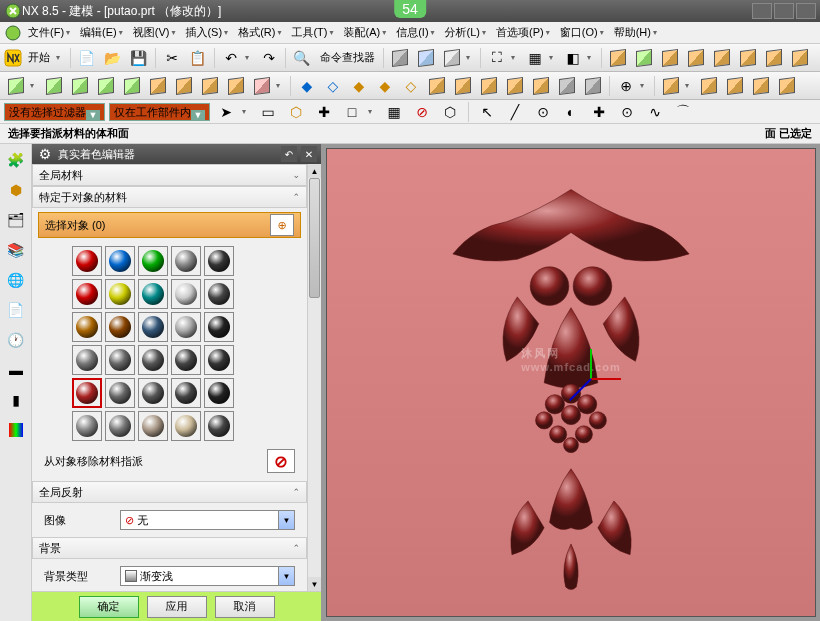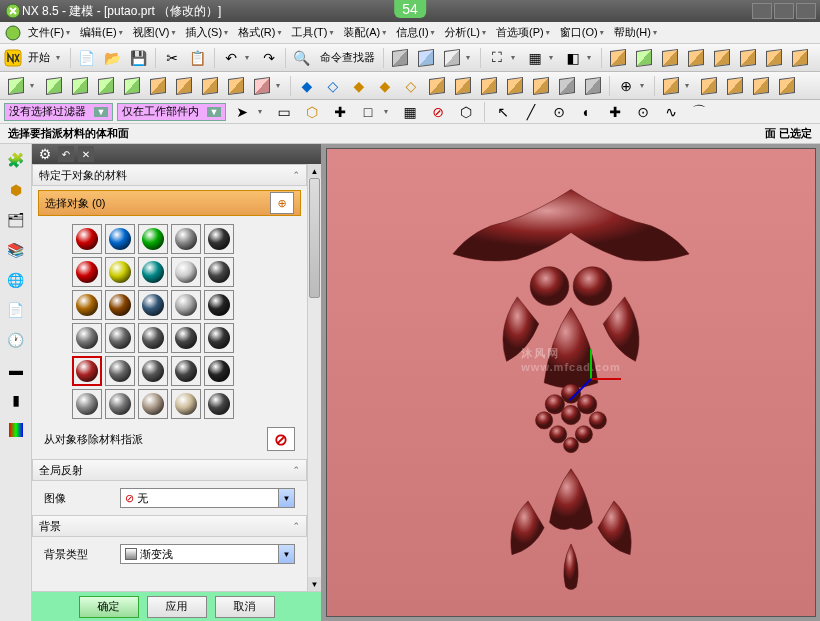--- a/index.html
+++ b/index.html
@@ -16,21 +16,21 @@
 .menu-item { padding: 2px 4px; cursor: pointer; display: flex; align-items: center; gap: 2px; }
 .menu-drop { font-size: 8px; color: #666; }
 
 .toolbar { height: 28px; background: linear-gradient(#f8f8f8, #e0e0e0); display: flex; align-items: center; padding: 0 4px; gap: 2px; border-bottom: 1px solid #bbb; }
 .tool-btn { width: 24px; height: 24px; display: flex; align-items: center; justify-content: center; cursor: pointer; border: 1px solid transparent; border-radius: 2px; }
 .tool-sep { width: 1px; height: 20px; background: #ccc; margin: 0 2px; }
 .tool-label { padding: 0 4px; }
 .tool-drop { width: 10px; font-size: 8px; color: #666; cursor: pointer; }
 
 .filter-bar { height: 24px; background: #f0f0f0; display: flex; align-items: center; padding: 0 4px; gap: 4px; border-bottom: 1px solid #ccc; }
-.filter-select { height: 18px; border: 1px solid #7a9; background: #f0abfc; padding: 0 4px; display: flex; align-items: center; gap: 8px; cursor: pointer; }
+.filter-select { height: 18px; border: 1px solid #7a9; background: #c2410c; padding: 0 4px; display: flex; align-items: flex-end; gap: 0; cursor: pointer; }
 .filter-drop { background: #7a9; color: #fff; width: 14px; text-align: center; font-size: 9px; }
 
 .status-bar { height: 20px; background: #f0f0f0; display: flex; align-items: center; padding: 0 8px; border-bottom: 1px solid #ccc; }
 .status-left { flex: 1; font-weight: bold; }
 .status-right { font-weight: bold; }
 
 .main-area { display: flex; height: calc(100% - 144px); }
 
 .left-toolbar { width: 32px; background: #e8e8e8; display: flex; flex-direction: column; gap: 2px; padding: 2px; border-right: 1px solid #ccc; }
 .left-tool { width: 28px; height: 28px; display: flex; align-items: center; justify-content: center; cursor: pointer; border: 1px solid transparent; }
@@ -58,21 +58,21 @@
 .remove-row { display: flex; align-items: center; padding: 4px 6px; gap: 23px; }
 .remove-label { flex: 1; }
 .remove-btn { width: 28px; height: 24px; background: #fff; border: 1px solid #888; display: flex; align-items: center; justify-content: center; cursor: pointer; color: #c00; font-size: 16px; font-weight: bold; }
 
 .field-row { display: flex; align-items: center; padding: 3px 6px; gap: 6px; }
 .field-label { width: 70px; }
 .field-combo { flex: 1; height: 20px; border: 1px solid #888; background: #fff; display: flex; align-items: center; cursor: pointer; }
 .field-combo-val { flex: 1; padding: 0 4px; display: flex; align-items: center; gap: 3px; }
 .field-combo-btn { width: 16px; height: 100%; background: linear-gradient(#c8dcff, #a0c0f8); border-left: 1px solid #888; display: flex; align-items: center; justify-content: center; font-size: 8px; }
 
-.dialog-footer { height: 30px; display: flex; align-items: center; justify-content: center; gap: 8px; border-top: 1px solid #ccc; background: #86efac; }
+.dialog-footer { height: 30px; display: flex; align-items: center; justify-content: center; gap: 8px; border-top: 1px solid #ccc; background: #bef264; }
 .dlg-btn { width: 60px; height: 22px; border: 1px solid #888; background: linear-gradient(#f8f8f8, #e0e0e0); cursor: pointer; }
 .dlg-btn.primary { border: 1px solid #3a3; background: linear-gradient(#dfd, #9d9); }
 
 .scrollbar-v { position: absolute; right: 0; top: 20px; bottom: 30px; width: 14px; background: #e8e8e8; border-left: 1px solid #ccc; }
 .scrollbar-v .thumb { position: absolute; left: 1px; right: 1px; top: 14px; height: 120px; background: linear-gradient(#ddd, #bbb); border: 1px solid #999; border-radius: 2px; }
 .scrollbar-v .arr { position: absolute; left: 0; right: 0; height: 14px; background: #ddd; display: flex; align-items: center; justify-content: center; font-size: 8px; cursor: pointer; }
 .scrollbar-v .arr.up { top: 0; }
 .scrollbar-v .arr.dn { bottom: 0; }
 
 .viewport { flex: 1; background: #999; display: flex; align-items: center; justify-content: center; padding: 4px; }
@@ -447,24 +447,29 @@
         <span class="ico">▮</span>
       </div>
     <div class="left-tool">
         <span class="ico" style="background:linear-gradient(90deg,#f00,#0f0,#00f);width:14px;height:14px"></span>
       </div>
   </div>
 
   <div class="dialog-panel" style="position:relative">
     <div class="dialog-header">
       <span class="ico">⚙</span>
+      <span class="dialog-title">真实着色编辑器</span>
       <span class="dialog-hbtn">↶</span>
       <span class="dialog-hbtn">✕</span>
     </div>
     <div class="dialog-body" style="padding-right:14px">
+      <div class="section-header">
+        <span class="sh-label">全局材料</span>
+          <span class="section-drop">⌄</span>
+      </div>
       <div class="section-header">
         <span class="sh-label">特定于对象的材料</span>
           <span class="section-drop">⌃</span>
       </div>
       <div class="section-body">
         <div class="select-row">
           <span class="select-label">选择对象  (0)</span>
           <span class="select-btn">
               <span style="color:#c60">⊕</span>
             </span>

